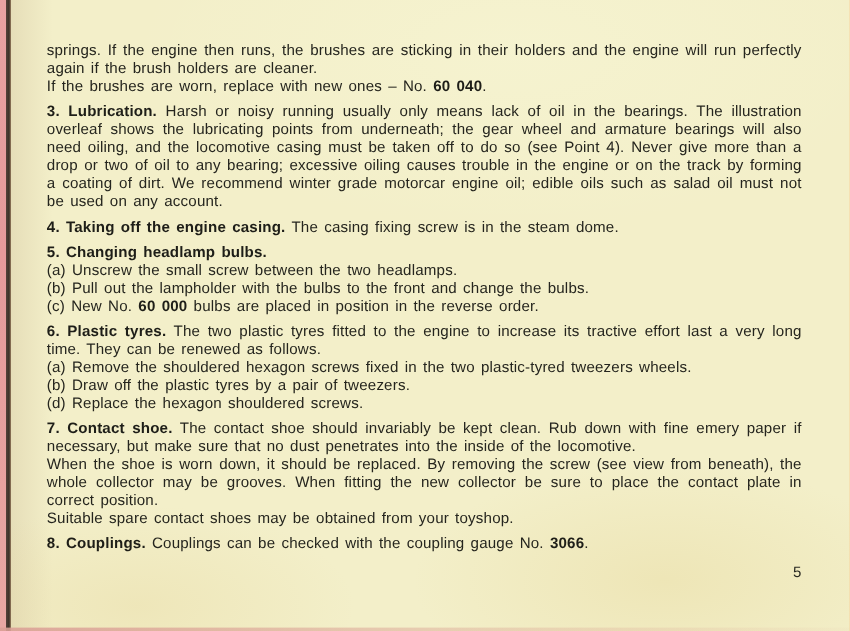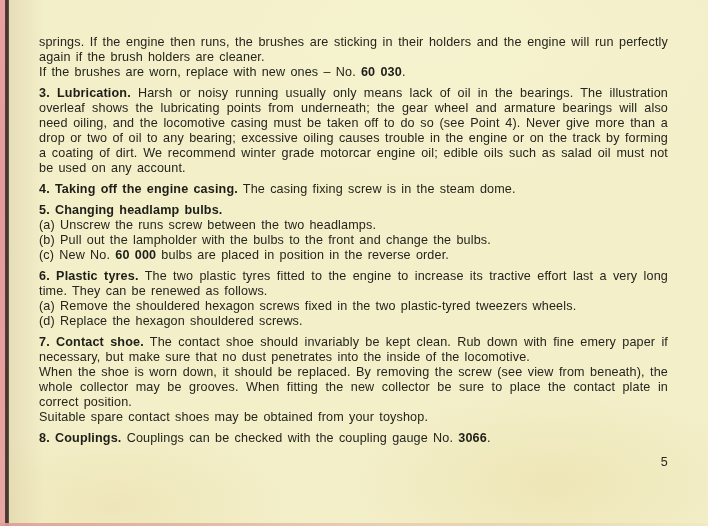--- a/index.html
+++ b/index.html
@@ -66,33 +66,34 @@
 
 <div class="screenshot">
   <div class="edge-pink"></div>
   <div class="edge-dark"></div>
   <div class="edge-bottom"></div>
 
   <div class="paper">
     <div class="doc">
 
       <p>springs. If the engine then runs, the brushes are sticking in their holders and the engine will run perfectly again if the brush holders are cleaner.</p>
-      <p>If the brushes are worn, replace with new ones – No. <b>60 030</b>.</p>
+      <p>If the brushes are worn, replace with new ones – No. <b>60 040</b>.</p>
 
       <p class="sec"><b>3. Lubrication.</b> Harsh or noisy running usually only means lack of oil in the bearings. The illustration overleaf shows the lubricating points from underneath; the gear wheel and armature bearings will also need oiling, and the locomotive casing must be taken off to do so (see Point 4). Never give more than a drop or two of oil to any bearing; excessive oiling causes trouble in the engine or on the track by forming a coating of dirt. We recommend winter grade motorcar engine oil; edible oils such as salad oil must not be used on any account.</p>
 
       <p class="sec"><b>4. Taking off the engine casing.</b> The casing fixing screw is in the steam dome.</p>
 
       <p class="sec"><b>5. Changing headlamp bulbs.</b></p>
-      <p class="item">(a) Unscrew the runs screw between the two headlamps.</p>
+      <p class="item">(a) Unscrew the small screw between the two headlamps.</p>
       <p class="item">(b) Pull out the lampholder with the bulbs to the front and change the bulbs.</p>
       <p class="item">(c) New No. <b>60 000</b> bulbs are placed in position in the reverse order.</p>
 
       <p class="sec"><b>6. Plastic tyres.</b> The two plastic tyres fitted to the engine to increase its tractive effort last a very long time. They can be renewed as follows.</p>
       <p class="item">(a) Remove the shouldered hexagon screws fixed in the two plastic-tyred tweezers wheels.</p>
+      <p class="item">(b) Draw off the plastic tyres by a pair of tweezers.</p>
       <p class="item">(d) Replace the hexagon shouldered screws.</p>
 
       <p class="sec"><b>7. Contact shoe.</b> The contact shoe should invariably be kept clean. Rub down with fine emery paper if necessary, but make sure that no dust penetrates into the inside of the locomotive.</p>
       <p>When the shoe is worn down, it should be replaced. By removing the screw (see view from beneath), the whole collector may be grooves. When fitting the new collector be sure to place the contact plate in correct position.</p>
       <p>Suitable spare contact shoes may be obtained from your toyshop.</p>
 
       <p class="sec"><b>8. Couplings.</b> Couplings can be checked with the coupling gauge No. <b>3066</b>.</p>
 
       <div class="pageno">5</div>
     </div>

